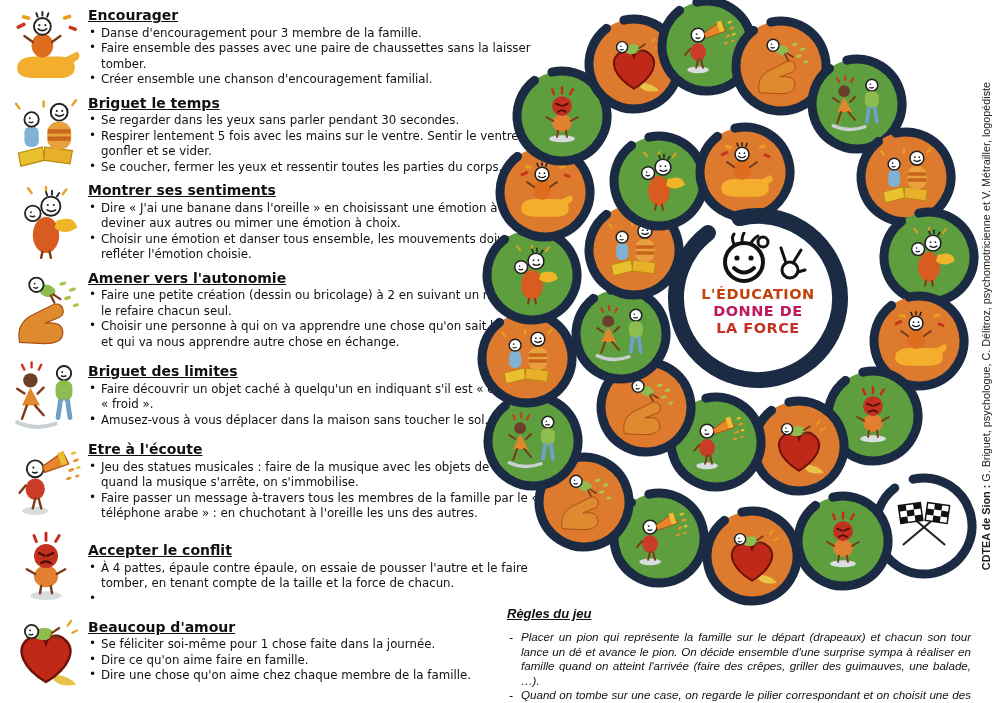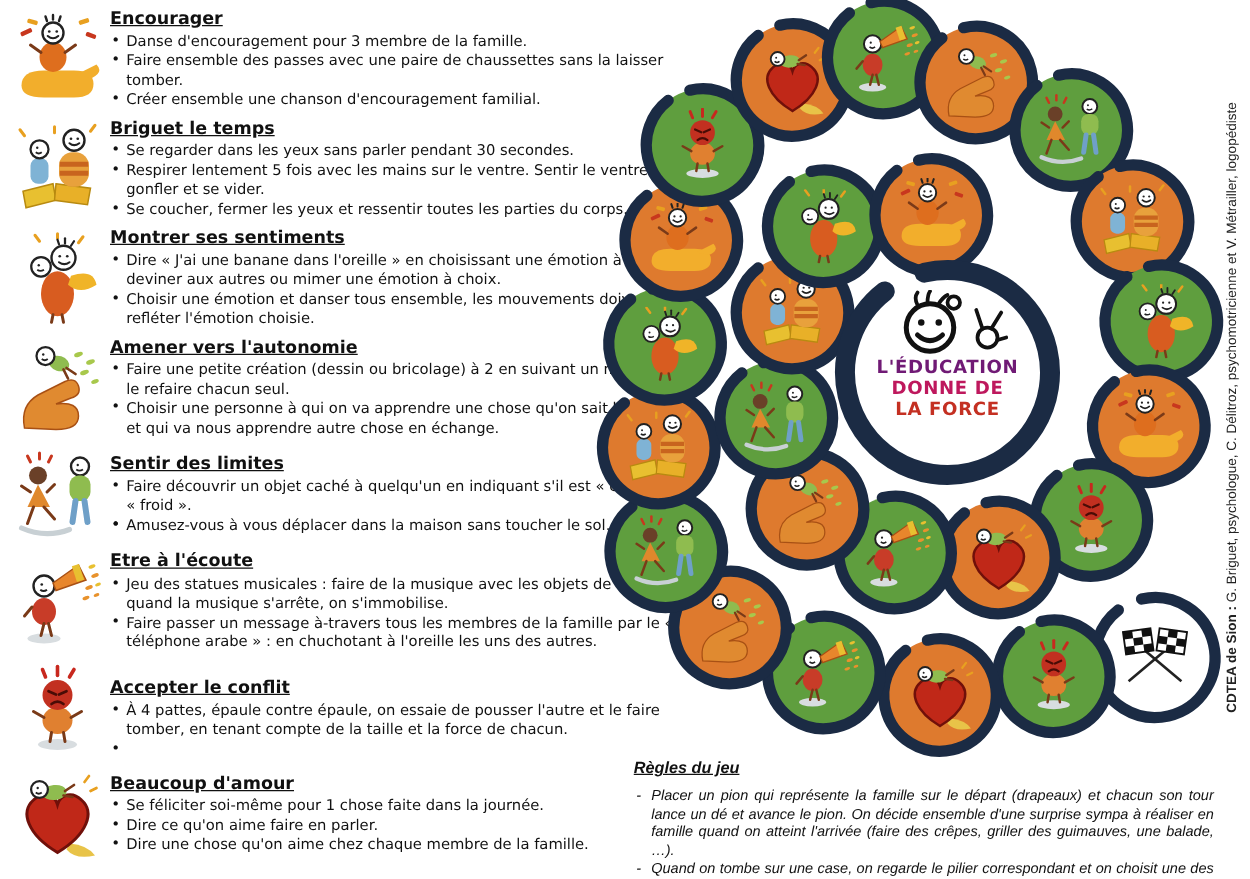--- a/index.html
+++ b/index.html
@@ -334,21 +334,21 @@
       </div>
     </div>
 
     <div class="section">
       <div class="sec-icon-box">
           <svg class="sec-icon">
             <use href="#ic-limites"></use>
           </svg>
         </div>
       <div class="sec-text">
-        <div class="sec-title">Sentir des limites</div>
+        <div class="sec-title">Briguet des limites</div>
         <ul>
           <li><span class="bullet-glyph">•</span><span>Faire découvrir un objet caché à quelqu'un en indiquant s'il est « chaud » ou « froid ».</span></li>
           <li><span class="bullet-glyph">•</span></li>
           <li><span class="bullet-glyph">•</span><span>Amusez-vous à vous déplacer dans la maison sans toucher le sol.</span></li>
         </ul>
       </div>
     </div>
 
     <div class="section">
       <div class="sec-icon-box">
@@ -383,21 +383,21 @@
     <div class="section">
       <div class="sec-icon-box">
           <svg class="sec-icon">
             <use href="#ic-amour"></use>
           </svg>
         </div>
       <div class="sec-text">
         <div class="sec-title">Beaucoup d'amour</div>
         <ul>
           <li><span class="bullet-glyph">•</span><span>Se féliciter soi-même pour 1 chose faite dans la journée.</span></li>
-          <li><span class="bullet-glyph">•</span><span>Dire ce qu'on aime faire en parler.</span></li>
+          <li><span class="bullet-glyph">•</span><span>Dire ce qu'on aime faire en famille.</span></li>
           <li><span class="bullet-glyph">•</span><span>Dire une chose qu'on aime chez chaque membre de la famille.</span></li>
         </ul>
       </div>
     </div>
 
   </div>
 
   <svg class="board-svg" id="board-svg" viewBox="0 0 1000 703">
       <g>
         <circle cx="924" cy="526" r="48" fill="#ffffff" stroke="#1B2B44" stroke-width="9" stroke-dasharray="280.48139211249674 21.11150263212341" stroke-linecap="round" transform="rotate(-103 924 526)"></circle>
@@ -501,21 +501,21 @@
       </g>
       <g>
         <circle cx="758" cy="298" r="82" fill="#ffffff" stroke="#1B2B44" stroke-width="16" stroke-dasharray="479.15571152551524 36.06548366321083" stroke-linecap="round" transform="rotate(-103 758 298)"></circle>
       </g>
     </svg>
 
   <div class="center-label">
     <svg class="smiley">
         <use href="#ic-smiley"></use>
       </svg>
-    <span class="center-line" id="cl1" style="color: #701a75;">L'ÉDUCATION</span>
+    <span class="center-line" id="cl1" style="color: #c2410c;">L'ÉDUCATION</span>
     <span class="center-line" id="cl2" style="color: #be185d;">DONNE DE</span>
     <span class="center-line" id="cl3" style="color: rgb(196, 48, 34);">LA FORCE</span>
   </div>
 
   <div class="rules">
     <div class="rules-title">Règles du jeu</div>
     <div class="rule-item"><span class="rule-dash">-</span><span>Placer un pion qui représente la famille sur le départ (drapeaux) et chacun son tour lance un dé et avance le pion. On décide ensemble d'une surprise sympa à réaliser en famille quand on atteint l'arrivée (faire des crêpes, griller des guimauves, une balade, …).</span></div>
     <div class="rule-item"><span class="rule-dash">-</span><span>Quand on tombe sur une case, on regarde le pilier correspondant et on choisit une des activités proposées.</span></div>
   </div>
 

